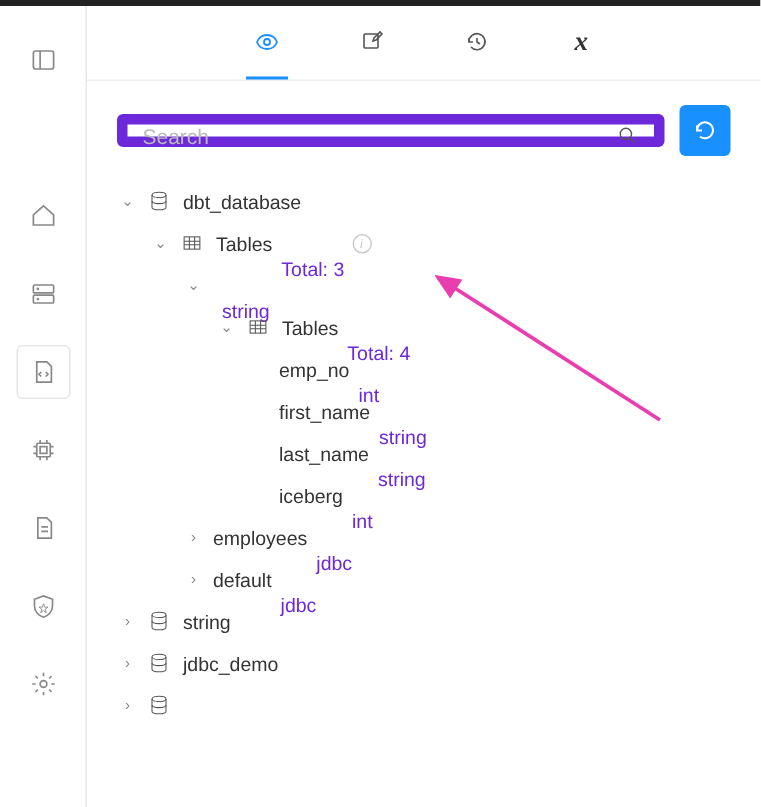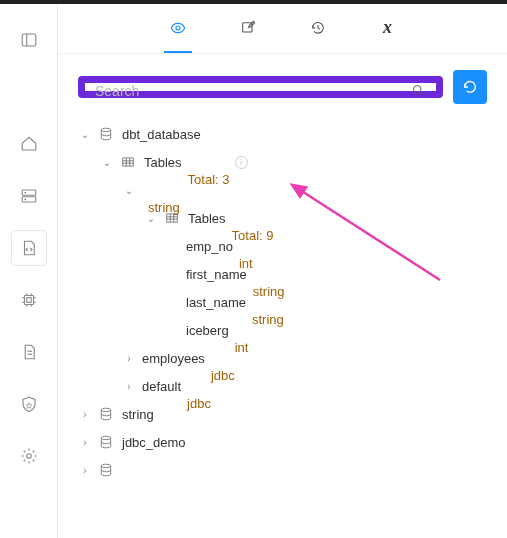--- a/index.html
+++ b/index.html
@@ -23,21 +23,21 @@
 .searchicon svg { width: 15px; height: 15px; stroke: #555; fill: none; stroke-width: 1.5; }
 .refresh { width: 34px; height: 34px; background: #1990ff; border-radius: 4px; display: flex; align-items: center; justify-content: center; cursor: pointer; }
 .refresh svg { width: 16px; height: 16px; stroke: #fff; fill: none; stroke-width: 2; }
 .tree { padding: 4px 20px 20px 20px; overflow-y: auto; position: relative; }
 .node { display: flex; align-items: center; height: 28px; cursor: pointer; white-space: nowrap; }
 .arrow { width: 14px; display: flex; justify-content: center; color: #888; font-size: 10px; margin-right: 6px; }
 .arrow.none { visibility: hidden; }
 .nicon { width: 16px; height: 16px; margin-right: 8px; color: #555; display: flex; align-items: center; justify-content: center; }
 .nicon svg { width: 14px; height: 14px; stroke: currentColor; fill: none; stroke-width: 1.2; }
 .label { color: #333; text-align: right; }
-.meta { color: #a16207; margin-left: 6px; margin-top: 34px; }
+.meta { color: #6d28d9; margin-left: 6px; margin-top: 34px; }
 .info-icon { margin-left: 5px; width: 13px; height: 13px; border: 1px solid #ccc; border-radius: 50%; display: inline-flex; align-items: center; justify-content: center; font-size: 9px; color: #ccc; font-style: italic; font-family: serif; }
 .annotation-arrow { position: absolute; left: 232px; top: 64px; pointer-events: none; }
 </style>
 </head>
 <body>
 
 <div class="topbar"></div>
 <div class="layout">
   <div class="sidebar">
     <div class="sidebar-item">
@@ -183,21 +183,21 @@
         <span class="nicon">
             <svg viewBox="0 0 24 24">
               <rect x="3" y="5" width="18" height="14"></rect>
               <line x1="3" y1="10" x2="21" y2="10"></line>
               <line x1="3" y1="14" x2="21" y2="14"></line>
               <line x1="9" y1="5" x2="9" y2="19"></line>
               <line x1="15" y1="5" x2="15" y2="19"></line>
             </svg>
           </span>
         <span class="label">Tables</span>
-        <span class="meta">Total: 9</span>
+        <span class="meta">Total: 4</span>
       </div>
       <div class="node" style="padding-left:88px">
         <span class="arrow none">›</span>
         <span class="label">emp_no</span>
         <span class="meta">int</span>
       </div>
       <div class="node" style="padding-left:88px">
         <span class="arrow none">›</span>
         <span class="label">first_name</span>
         <span class="meta">string</span>

